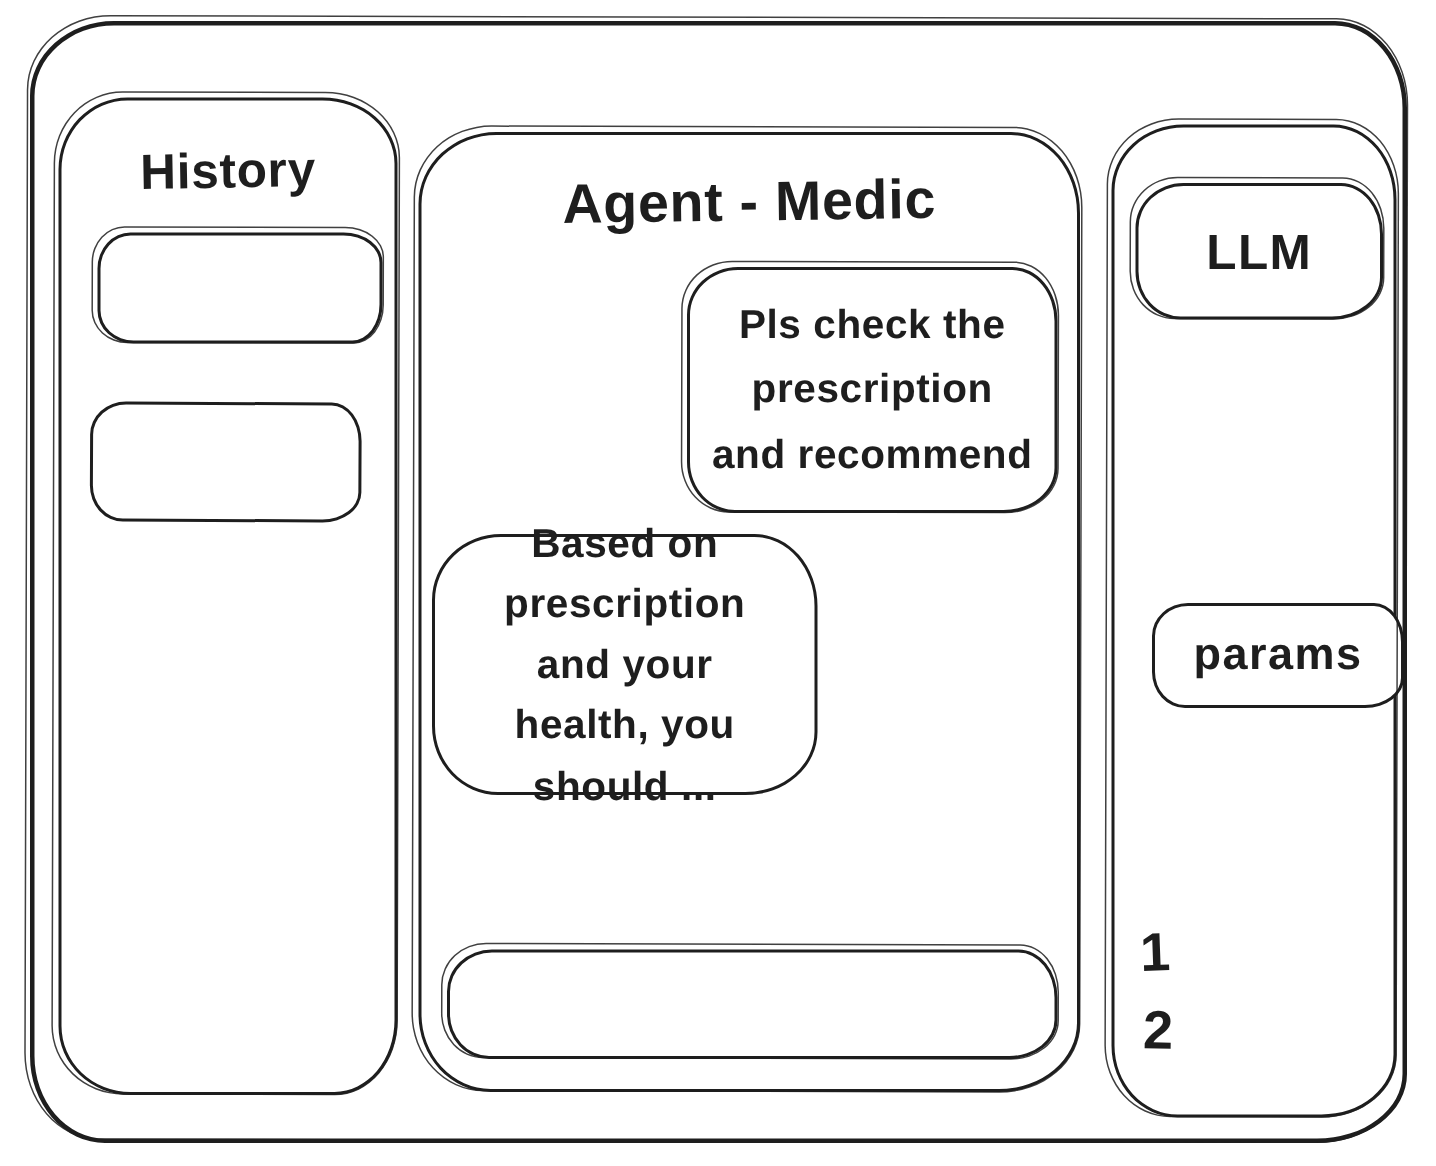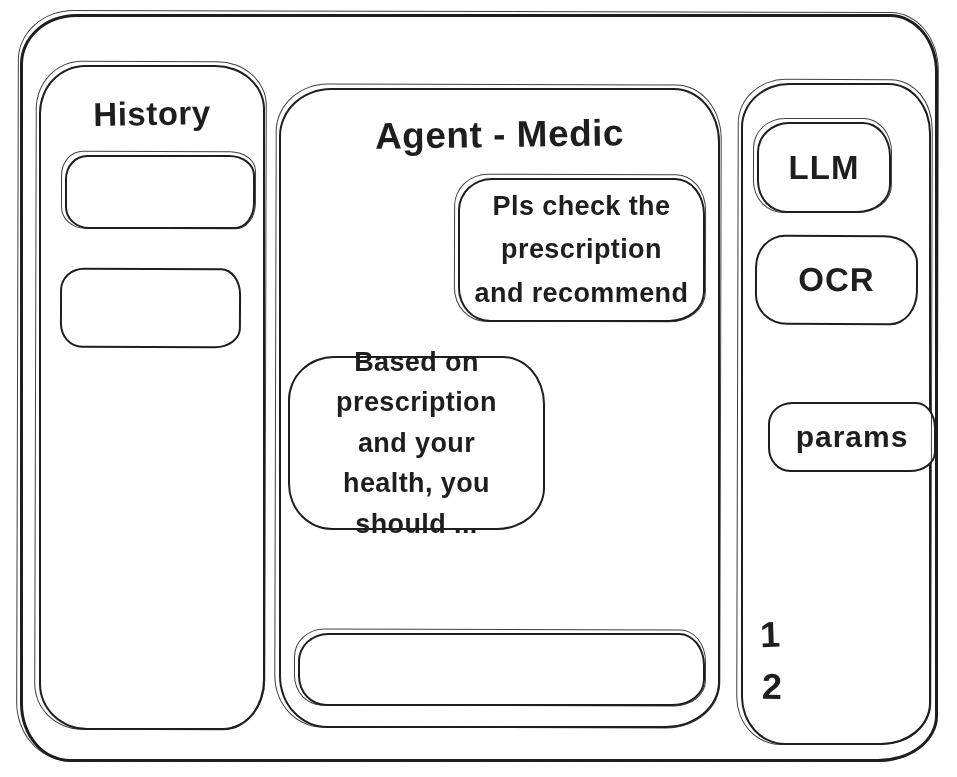--- a/index.html
+++ b/index.html
@@ -78,21 +78,21 @@
     transform:rotate(-.8deg);
   }
   .bubble{
     display:flex;align-items:center;justify-content:center;
     text-align:center;
     font-size:27px;font-weight:600;
     line-height:1.55;
     letter-spacing:.4px;
   }
   .bubble-user{
-    left:177px;top:88px;width:247px;height:144px;
+    left:177px;top:88px;width:247px;height:164px;
     border-radius:34px 30px 36px 32px / 32px 36px 30px 34px;
     line-height:1.6;
   }
   .bubble-assistant{
     left:7px;top:266px;width:257px;height:174px;
     border-radius:46px 42px 48px 44px / 44px 48px 42px 46px;
     line-height:1.5;
   }
   .input-box{
     left:17px;top:543px;width:407px;height:73px;
@@ -110,21 +110,21 @@
     left:718px;top:66px;width:190px;height:662px;
     border-radius:48px 42px 50px 44px / 44px 50px 42px 48px;
   }
   .tool-btn{
     display:flex;align-items:center;justify-content:center;
     text-align:center;
     font-size:33px;font-weight:700;letter-spacing:1px;
     cursor:pointer;
   }
   .btn-llm{
-    left:14px;top:37px;width:134px;height:91px;
+    left:14px;top:37px;width:165px;height:91px;
     border-radius:32px 28px 34px 30px / 30px 34px 28px 32px;
   }
   .btn-ocr{
     left:12px;top:150px;width:163px;height:90px;
     border-radius:30px 34px 28px 32px / 32px 28px 34px 30px;
     transform:rotate(.2deg);
   }
   .btn-params{
     left:25px;top:317px;width:168px;height:70px;
     font-size:30px;
@@ -170,21 +170,20 @@
 should ...</div>
 
       <div class="sk input-box dbl">
         <input type="text" value="" style="">
       </div>
     </div>
 
     <div class="sk tools-panel dbl">
       <div class="sk tool-btn btn-llm hand dbl">LLM</div>
 
-      <div class="sk tool-btn btn-ocr hand">OCR</div>
 
       <div class="sk tool-btn btn-params hand">params</div>
 
 
       <div class="src-num src-1 hand">1</div>
 
       <div class="src-num src-2 hand">2</div>
     </div>
 
   </div>

